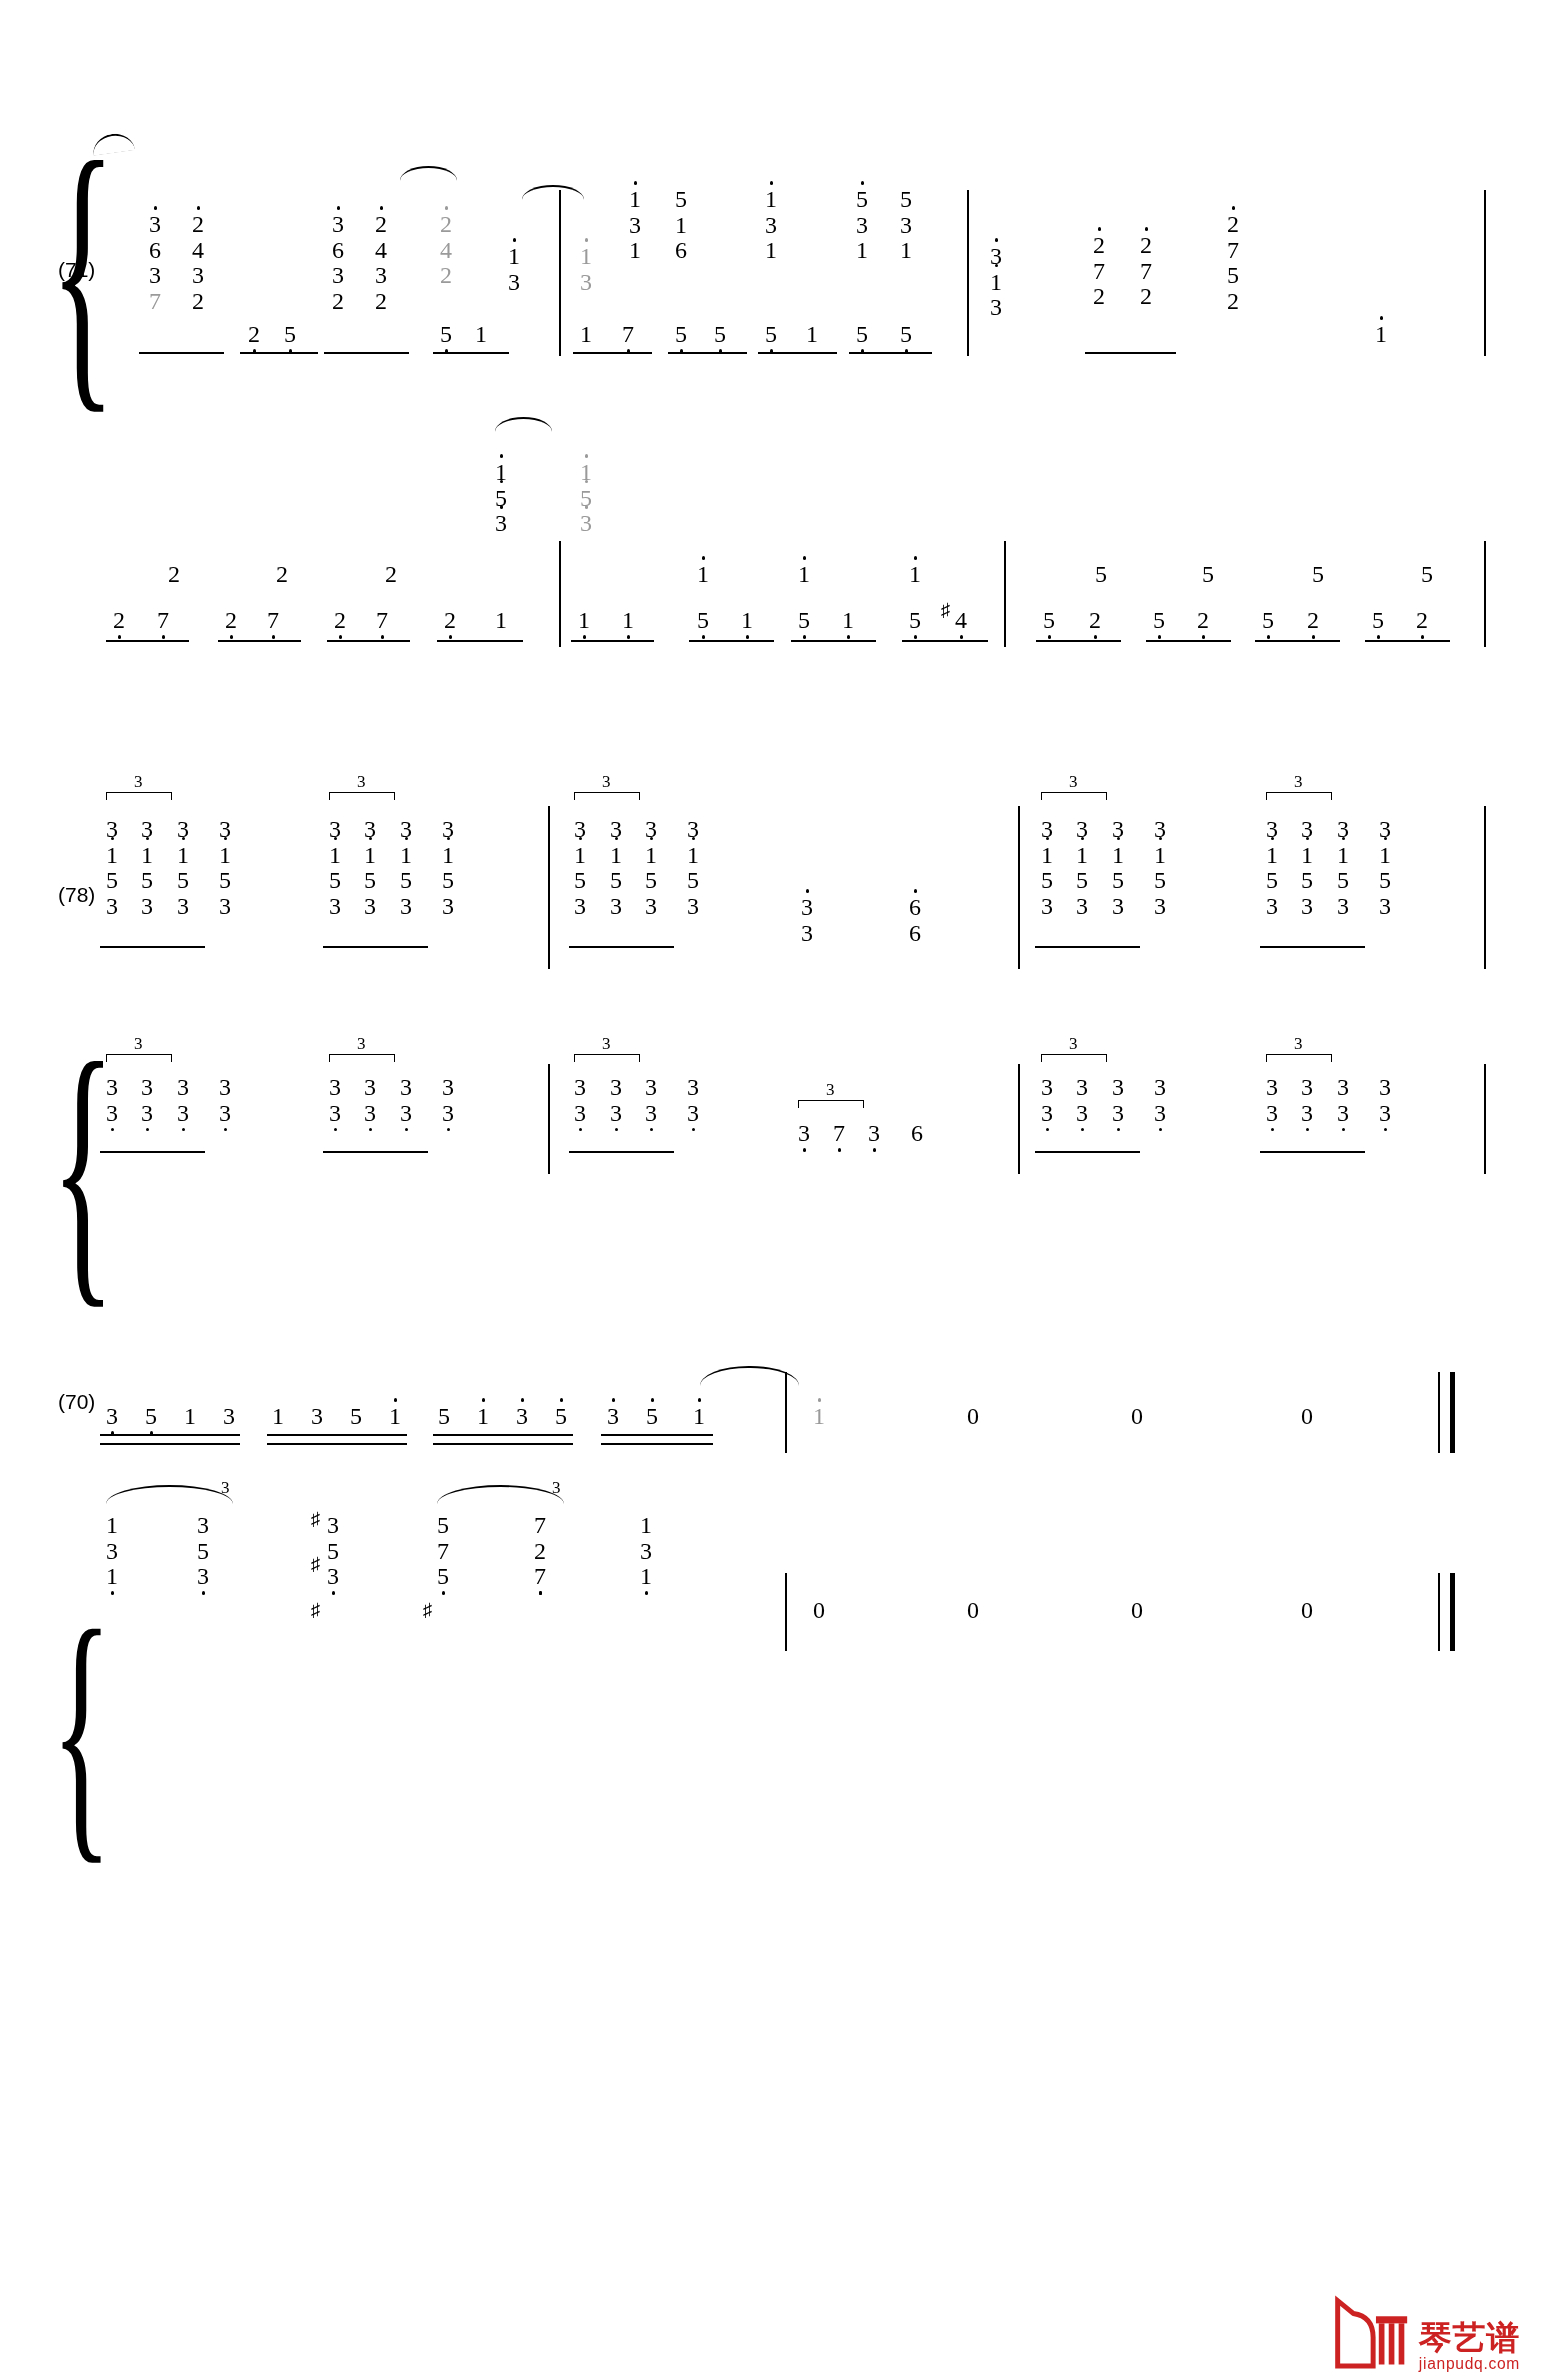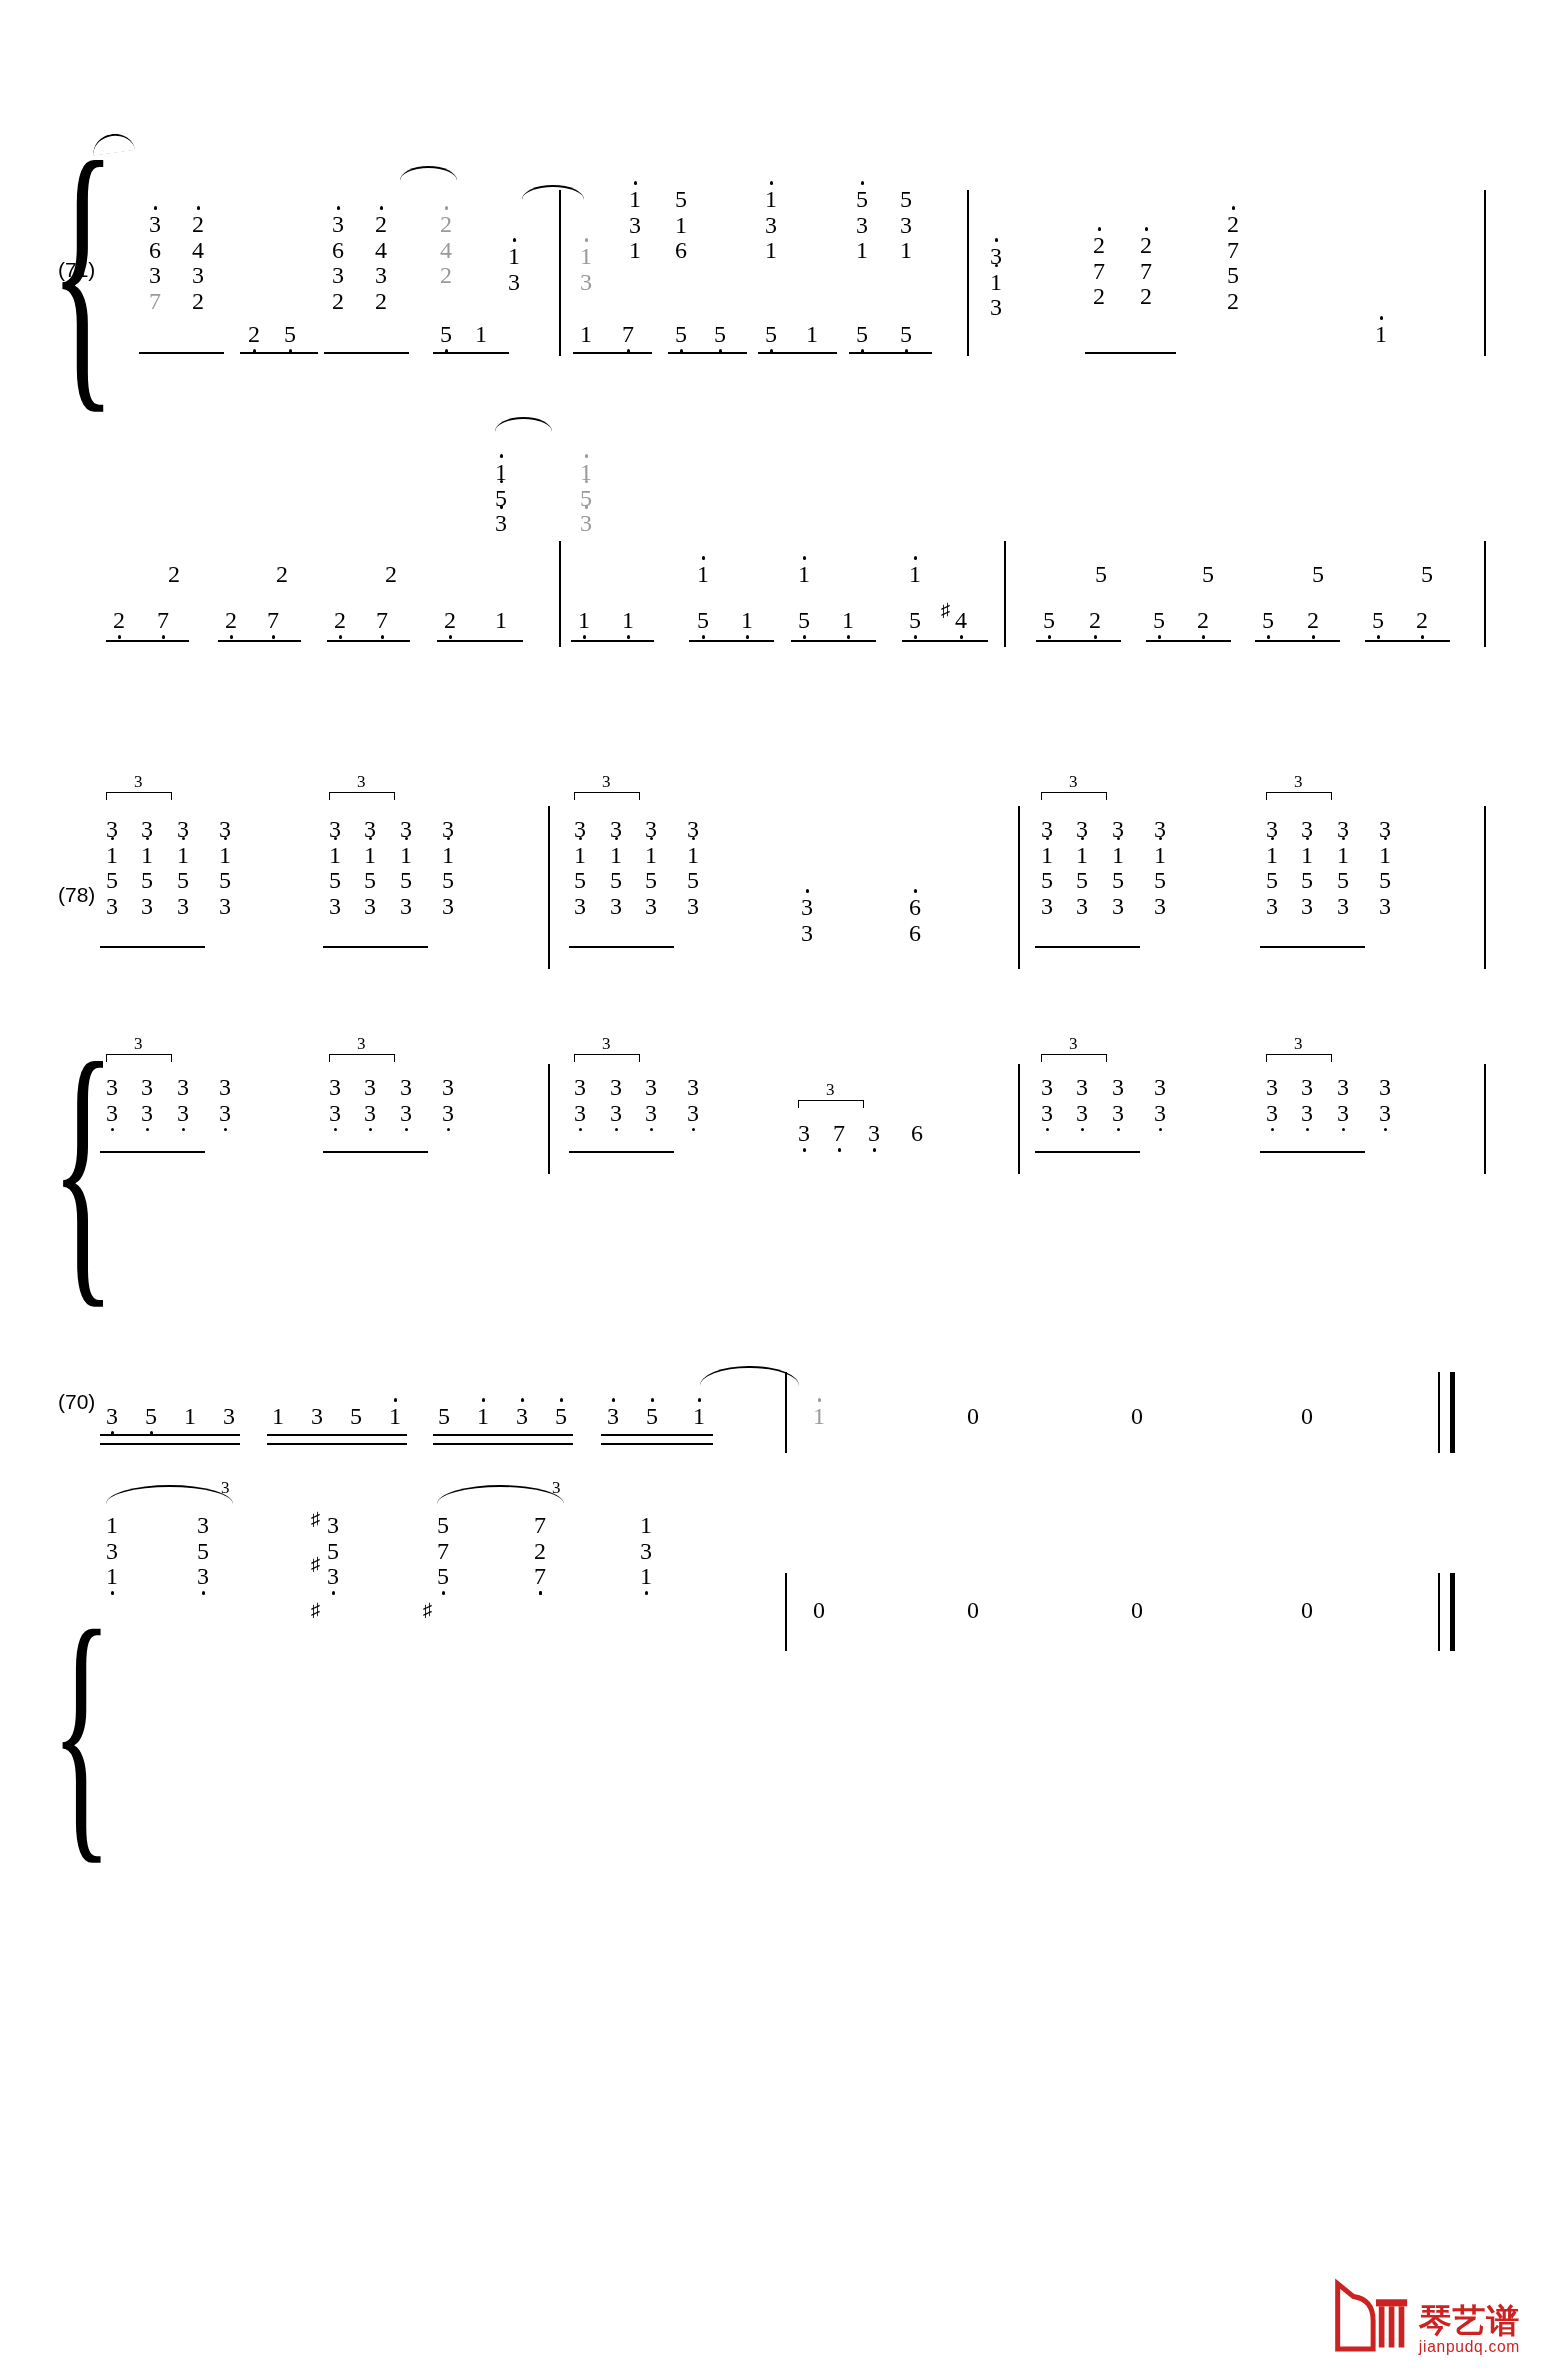--- a/index.html
+++ b/index.html
@@ -120,21 +120,21 @@
   .sharp {
     position: absolute;
     font-size: 18.4px;
     font-family: "Liberation Serif", serif;
   }
 
   
   .logo {
     position: absolute;
     right: 27px;
-    bottom: 21px;
+    bottom: 4px;
     display: flex;
     align-items: flex-end;
     gap: 9px;
     text-align: center;
   }
   .logo-text {
     display: flex;
     flex-direction: column;
     align-items: flex-start;
   }

